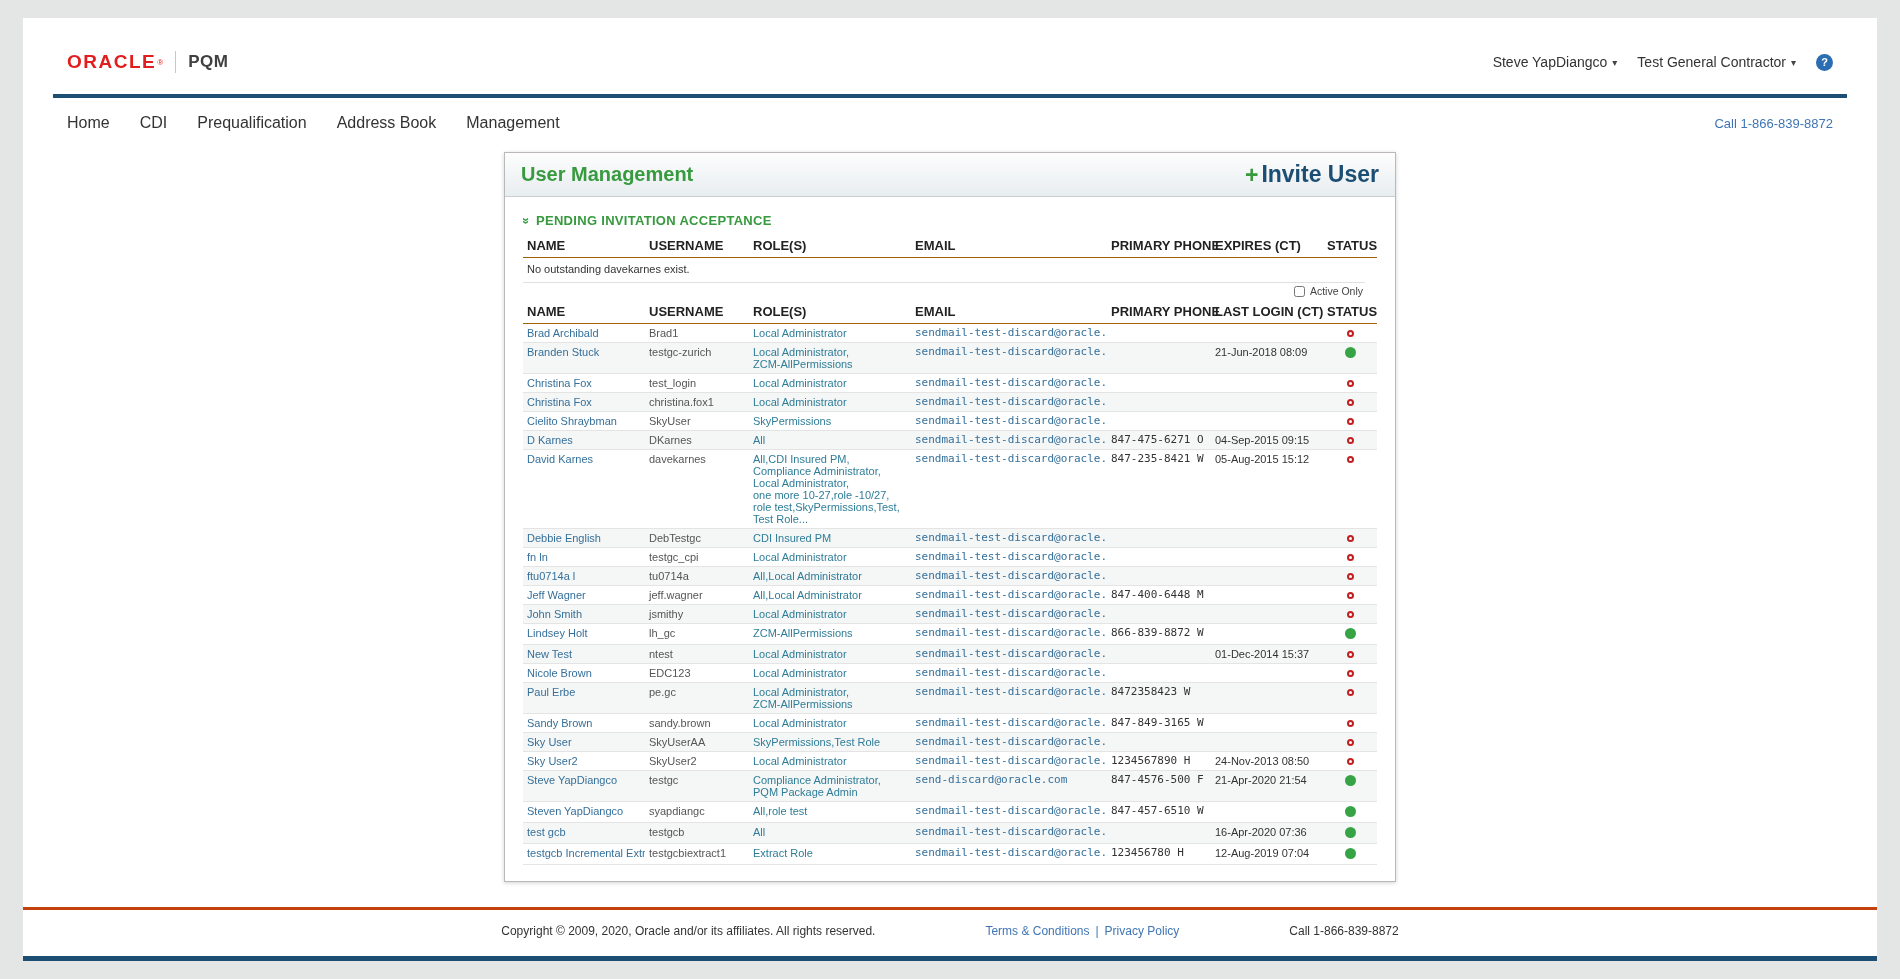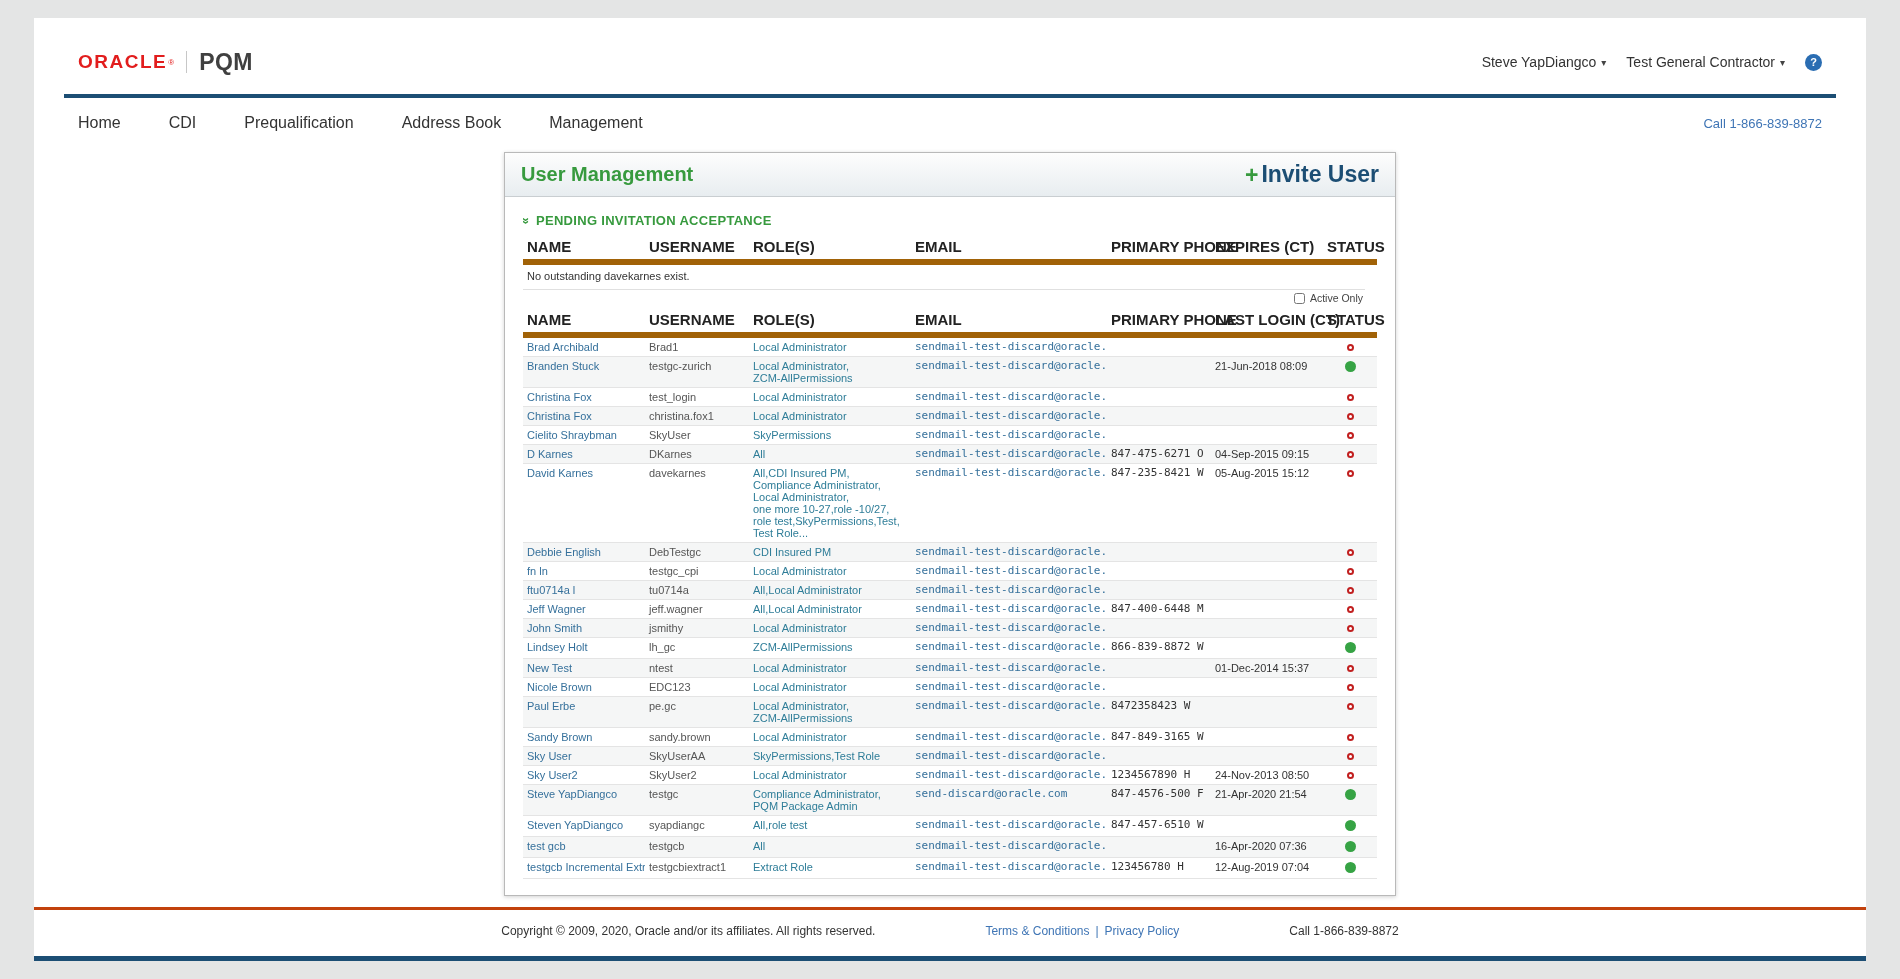--- a/index.html
+++ b/index.html
@@ -3,21 +3,21 @@
 <meta charset="utf-8">
 <style>
   * { box-sizing: border-box; }
   html, body {
     margin: 0; padding: 0;
     width: 1900px; height: 979px;
     background: #e4e5e5;
     font-family: "Liberation Sans", sans-serif;
   }
   .page {
-    margin: 18px 34px;
+    margin: 18px 23px;
     height: 943px;
     background: #ffffff;
     display: flex;
     flex-direction: column;
     overflow: hidden;
   }
   
   .topbar {
     height: 70px;
     padding: 18px 44px 0 44px;
@@ -31,21 +31,21 @@
     font-size: 19px;
     font-weight: bold;
     letter-spacing: 1.5px;
   }
   .reg-mark { color: #e21d1d; font-size: 8px; vertical-align: top; margin-left: 1px; }
   .brand-divider {
     width: 1px; height: 22px;
     background: #c7c7c7;
     margin: 0 12px;
   }
-  .app-name { color: #404040; font-size: 23px; font-weight: bold; letter-spacing: .5px; }
+  .app-name { color: #404040; font-size: 17px; font-weight: bold; letter-spacing: .5px; }
   .top-right { display: flex; align-items: center; gap: 20px; }
   .menu-trigger {
     font-size: 14px; color: #333;
     display: flex; align-items: center; gap: 5px;
     cursor: pointer;
   }
   .caret { font-size: 10px; color: #444; }
   .help-circle {
     width: 17px; height: 17px;
     border-radius: 50%;
@@ -55,21 +55,21 @@
     font-weight: bold;
     display: flex; align-items: center; justify-content: center;
     cursor: pointer;
   }
   .navy-rule { height: 4px; background: #1c4e74; margin: 6px 30px 0 30px; }
   
   .mainnav {
     padding: 16px 44px 10px 44px;
     display: flex;
     align-items: center;
-    gap: 48px;
+    gap: 30px;
   }
   .nav-item { font-size: 16px; color: #333; cursor: pointer; }
   .call-link-top { margin-left: auto; font-size: 13px; color: #3f75b5; cursor: pointer; }
   
   .main-area { flex: 1; padding-top: 10px; }
   .panel {
     width: 892px;
     margin: 0 auto;
     border: 1px solid #b9b9b9;
     box-shadow: 0 1px 4px rgba(0,0,0,.18);
@@ -105,25 +105,25 @@
   }
   .registered-title { margin-top: 16px; }
   
   table.user-table {
     width: 100%;
     border-collapse: collapse;
     table-layout: fixed;
   }
   .user-table th {
     text-align: left;
-    font-size: 15px;
+    font-size: 13px;
     font-weight: bold;
     color: #222;
     padding: 4px 4px;
-    border-bottom: 6px solid #a16207;
+    border-bottom: 1px solid #a16207;
     white-space: nowrap;
   }
   .user-table td {
     font-size: 11px;
     padding: 3px 4px;
     border-bottom: 1px solid #e4e4e4;
     vertical-align: top;
     line-height: 12px;
     overflow: hidden;
   }

